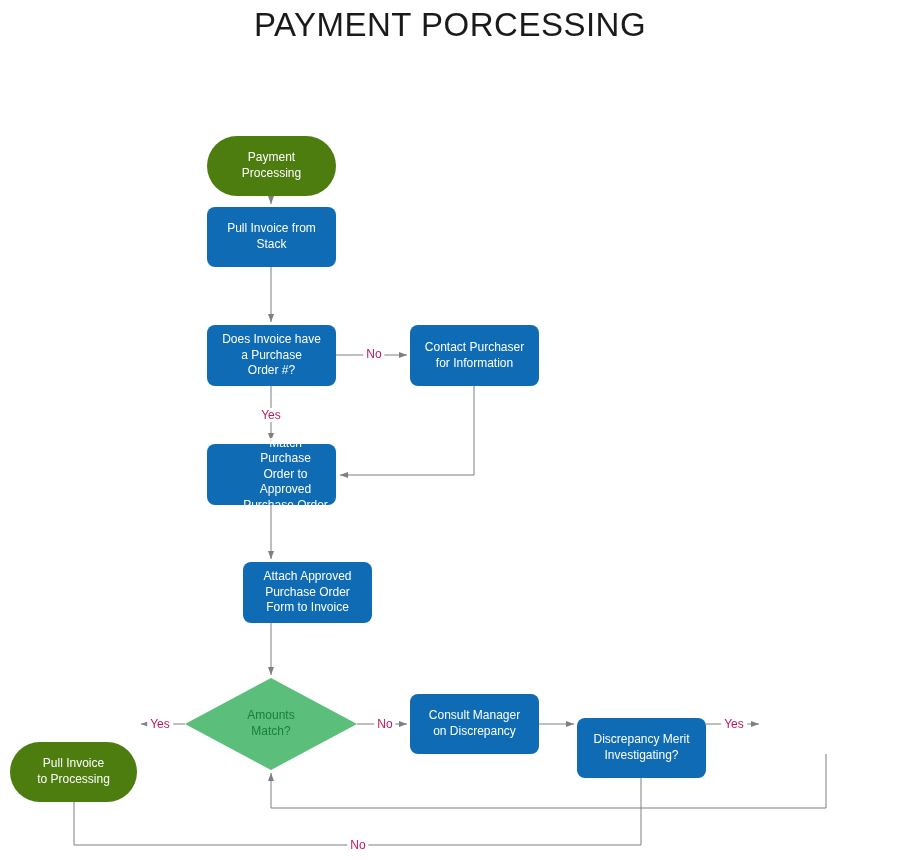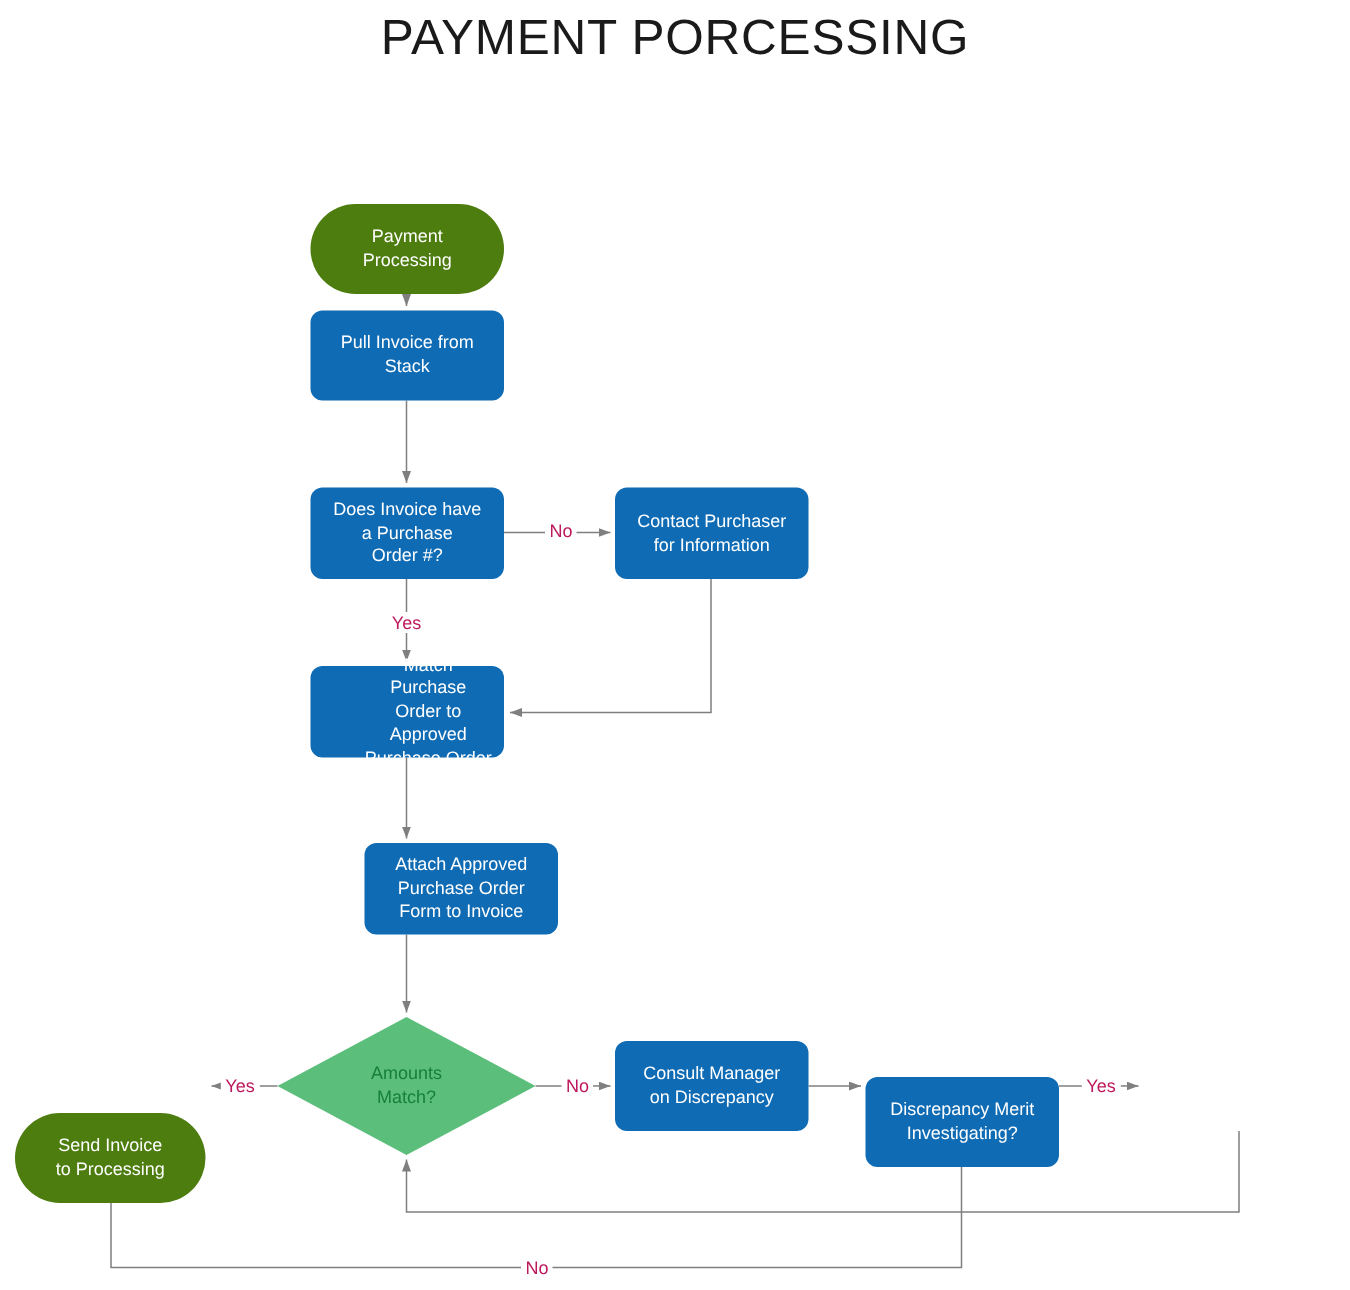--- a/index.html
+++ b/index.html
@@ -95,21 +95,21 @@
 
   <svg class="layer" width="176" height="96" style="left:183px; top:676px;">
     <polygon points="88,2 174,48 88,94 2,48" fill="#5CBE7B"></polygon>
   </svg>
   <div class="decision-label" style="left:215px; top:696px; width:112px; height:56px;">
     <span>Amounts
 Match?</span>
   </div>
 
   <div class="node terminator" style="left:10px; top:694px; width:127px; height:60px;">
-    <span>Send Invoice
+    <span>Pull Invoice
 to Processing</span>
   </div>
 
   <div class="node process" style="left:410px; top:694px; width:129px; height:60px;">
     <span>Consult Manager
 on Discrepancy</span>
   </div>
 
   <div class="node process" style="left:577px; top:694px; width:129px; height:60px;margin-top:24px;">
     <span>Discrepancy Merit

